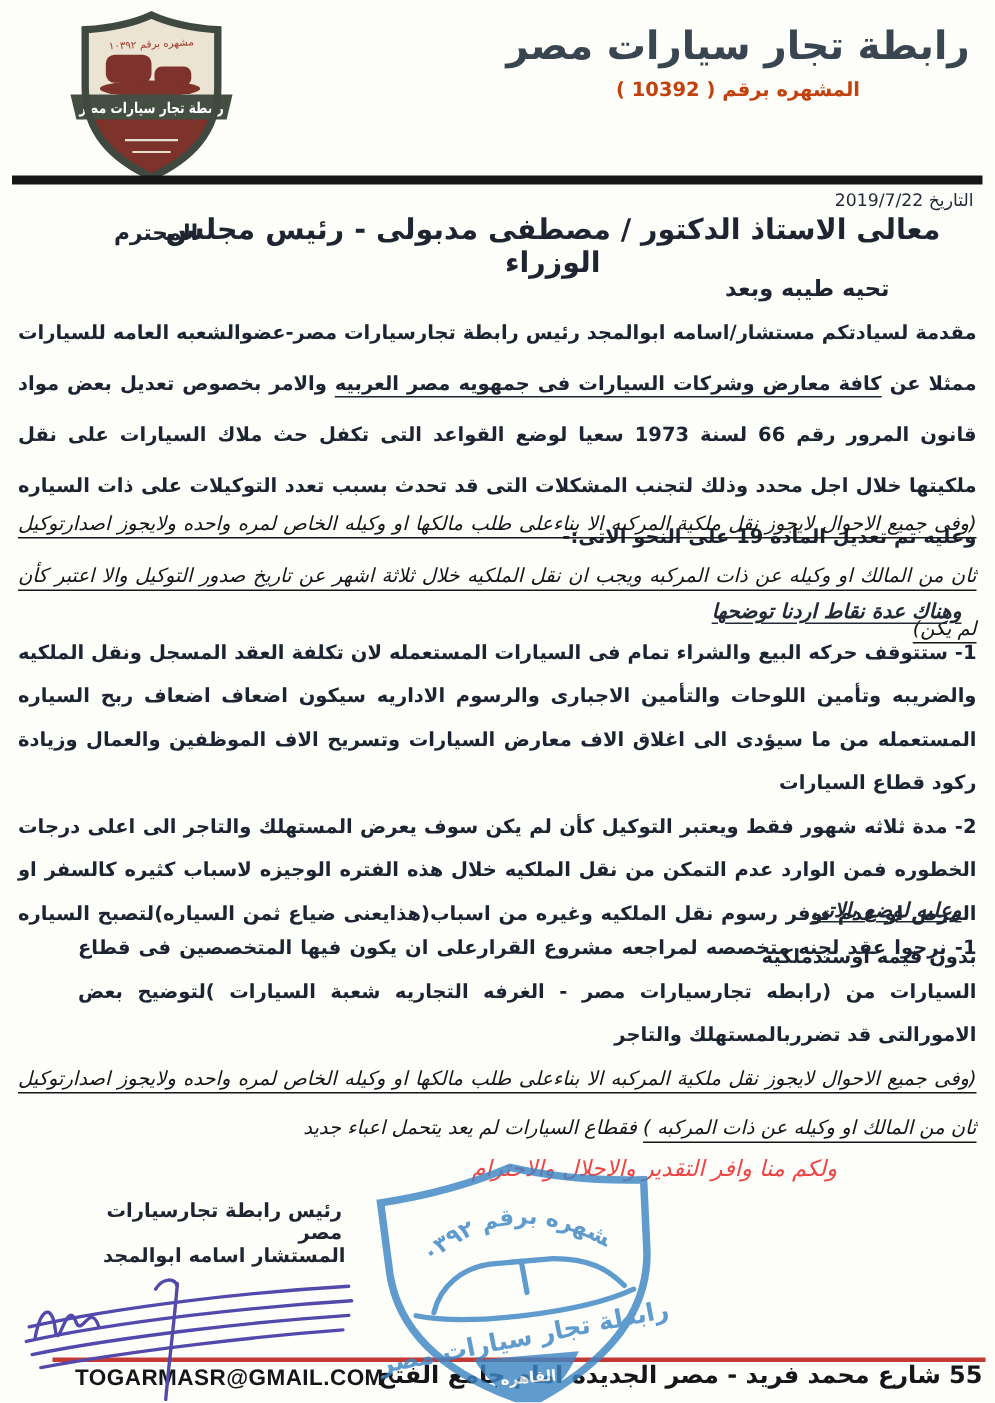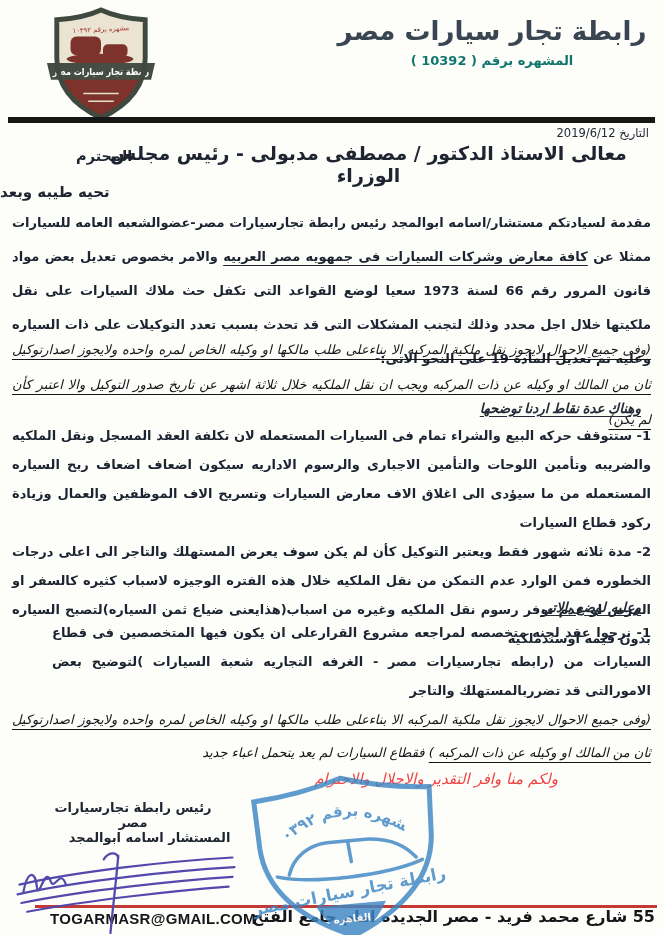--- a/index.html
+++ b/index.html
@@ -11,46 +11,46 @@
     background:#fdfdfa;
     overflow:hidden;
     direction:rtl;
     font-family:"DejaVu Sans", sans-serif;
     color:#1e2531;
   }
   
   .logo-wrap { position:absolute; left:46px; top:6px; width:110px; height:116px; }
   .header-text { position:absolute; top:16px; right:16px; width:310px; text-align:center; }
   .org-title { font-size:26px; font-weight:bold; color:#3a4552; letter-spacing:0; }
-  .org-subtitle { margin-top:7px; font-size:13px; font-weight:bold; color:#0f766e; }
+  .org-subtitle { margin-top:7px; font-size:13px; font-weight:bold; color:#c2410c; }
   .divider { position:absolute; top:117px; left:8px; right:8px; height:6px; background:#161616; }
   
   .date-line { position:absolute; top:126px; right:14px; font-size:11.5px; color:#222a36; }
   .salutation-row { position:absolute; top:142px; left:0; right:0; text-align:center; padding-left:84px; padding-right:10px; font-size:19px; font-weight:bold; }
   .honorific { position:absolute; top:148px; left:76px; font-size:14.5px; font-weight:bold; }
-  .greeting { position:absolute; top:183px; left:0; right:0; text-align:left; padding-right:32px; font-size:15px; font-weight:bold; }
+  .greeting { position:absolute; top:183px; left:0; right:0; text-align:right; padding-right:70px; font-size:15px; font-weight:bold; }
   
   .block { position:absolute; left:12px; right:12px; }
   .body-par { font-size:13px; font-weight:bold; line-height:34px; text-align:justify; color:#1c2431; }
   .p1 { top:206px; }
   .u { text-decoration:underline; text-underline-offset:4px; }
   .quote { font-style:italic; font-weight:500; font-size:13px; line-height:35px; text-align:justify; color:#15151a; }
   .quote .uq { text-decoration:underline; text-underline-offset:5px; }
   .q1 { top:332px; }
   .sec-heading { position:absolute; right:22px; font-size:13.5px; font-weight:bold; font-style:italic; text-decoration:underline; text-underline-offset:3px; color:#232a35; }
-  .h1 { top:400px;font-family:Liberation Serif, serif; }
+  .h1 { top:400px; }
   .list { line-height:29.5px; }
   .list p { font-size:13px; font-weight:bold; text-align:justify; line-height:29px; color:#1c2431; }
   .l1 { top:421px; }
   .h2 { top:599px; }
   .l2 { top:618px;margin-left:40px; }
   .q2 { top:703px; line-height:33px; }
   .closing { position:absolute; top:770px; right:105px; font-size:15px; font-style:italic; font-weight:400; color:#ef4444; }
   
-  .sig-title { position:absolute; top:800px; left:38px; width:190px; text-align:center; font-size:13px; font-weight:bold; }
+  .sig-title { position:absolute; top:800px; left:38px; width:190px; text-align:right; font-size:13px; font-weight:bold; }
   .sig-name  { position:absolute; top:830px; left:52px; width:195px; text-align:center; font-size:13px; font-weight:bold; }
   .sig-svg   { position:absolute; top:842px; left:8px; width:235px; height:92px; z-index:2; }
   .stamp-svg { position:absolute; top:772px; left:236px; width:222px; height:172px; z-index:3; opacity:.82; }
   .footer-line { position:absolute; top:905px; left:35px; right:6px; height:2.5px; background:#c23a33; z-index:1; }
   .footer-email { position:absolute; top:910px; left:50px; direction:ltr; font-family:"Liberation Sans", sans-serif; font-size:15px; font-weight:bold; color:#14161a; letter-spacing:.3px; }
   .footer-address { position:absolute; top:907px; right:8px; font-size:16px; font-weight:bold; color:#14161a; }
 </style>
 </head>
 <body>
 
@@ -83,21 +83,21 @@
     </svg>
   </div>
 
   <div class="header-text">
     <div class="org-title">رابطة تجار سيارات مصر</div>
     <div class="org-subtitle">المشهره برقم ( 10392 )</div>
   </div>
 
   <div class="divider"></div>
 
-  <div class="date-line">التاريخ 2019/6/12</div>
+  <div class="date-line">التاريخ 2019/7/22</div>
   <div class="salutation-row">معالى الاستاذ الدكتور / مصطفى مدبولى - رئيس مجلس الوزراء</div>
   <div class="honorific">المحترم</div>
   <div class="greeting">تحيه طيبه وبعد</div>
 
   <p class="block body-par p1"><span>مقدمة لسيادتكم مستشار/اسامه ابوالمجد رئيس رابطة تجارسيارات مصر-عضوالشعبه العامه للسيارات ممثلا عن </span><span class="u">كافة معارض وشركات السيارات فى جمهويه مصر العربيه</span><span> والامر بخصوص تعديل بعض مواد قانون المرور رقم 66 لسنة 1973 سعيا لوضع القواعد التى تكفل حث ملاك السيارات على نقل ملكيتها خلال اجل محدد وذلك لتجنب المشكلات التى قد تحدث بسبب تعدد التوكيلات على ذات السياره وعليه تم تعديل الماده 19 على النحو الاتى:-</span></p>
 
   <p class="block quote q1"><span class="uq">(وفى جميع الاحوال لايجوز نقل ملكية المركبه الا بناءعلى طلب مالكها او وكيله الخاص لمره واحده ولايجوز اصدارتوكيل ثان من المالك او وكيله عن ذات المركبه ويجب ان نقل الملكيه خلال ثلاثة اشهر عن تاريخ صدور التوكيل والا اعتبر كأن لم يكن)</span></p>
 
   <div class="sec-heading h1">وهناك عدة نقاط اردنا توضحها</div>
 

